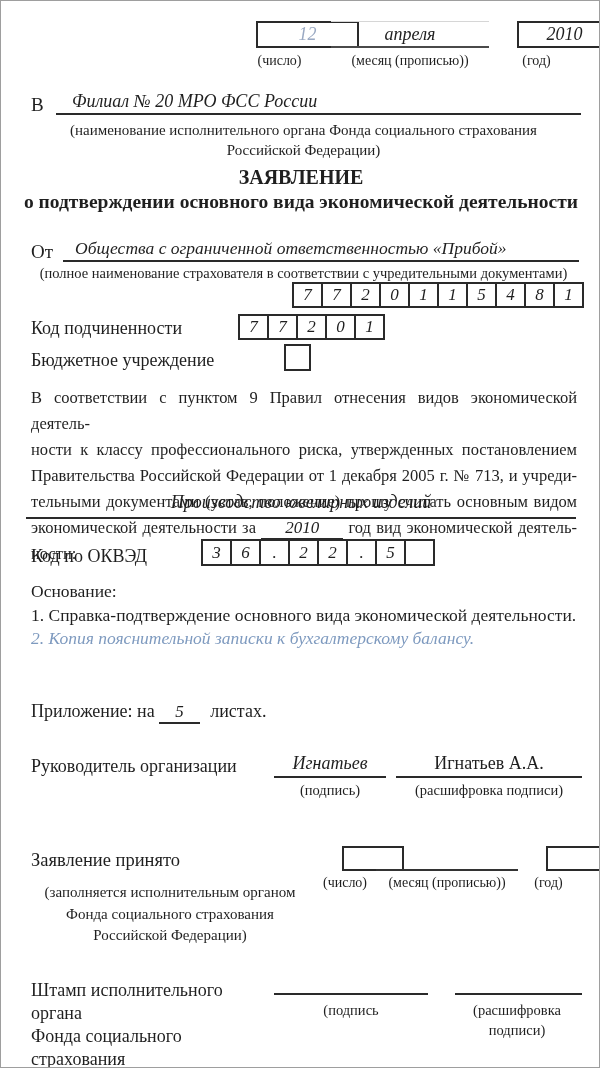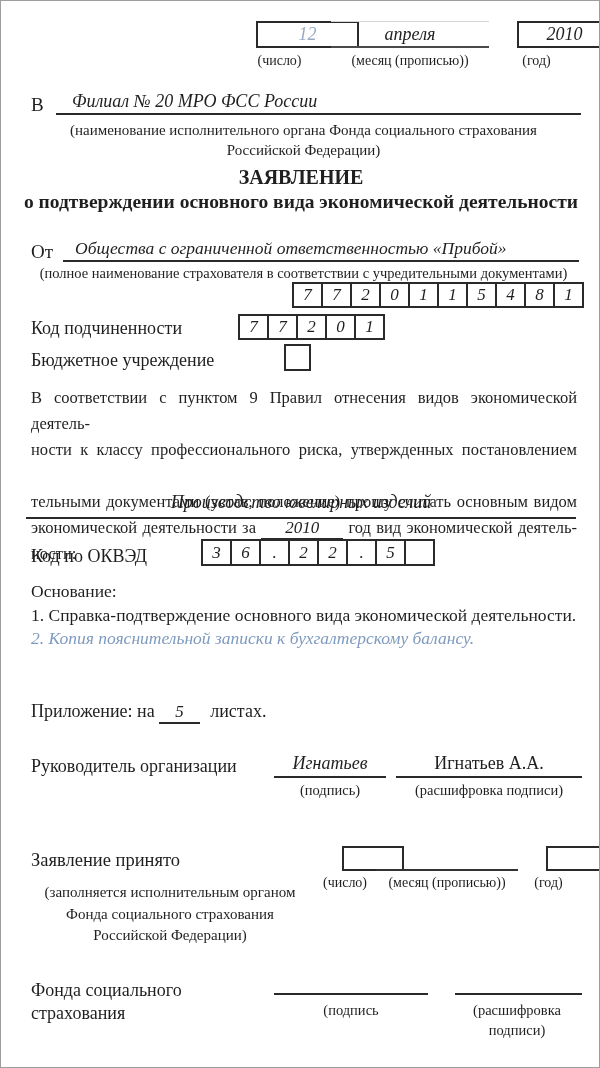--- a/index.html
+++ b/index.html
@@ -86,21 +86,21 @@
     <span class="cell">0</span>
     <span class="cell">1</span>
   </div>
 
   <div class="abs lbl" style="left:30px; top:349px;">Бюджетное учреждение</div>
   <div class="abs" style="left:283px; top:343px; width:27px; height:27px; border:2px solid #2a2a2a;"></div>
 
   <div class="abs para" style="left:30px; top:384px; width:546px;">
     <span>В соответствии с пунктом 9 Правил отнесения видов экономической деятель-</span><br>
     <span>ности к классу профессионального риска, утвержденных постановлением</span><br>
-    <br>
+    <span>Правительства Российской Федерации от 1 декабря 2005 г. № 713, и учреди-</span><br>
     <span>тельными документами (устав, положение) прошу считать основным видом</span><br>
     <span>экономической деятельности за</span>
     <span class="blank" style="font-size:17px;">2010</span>
     <span>год вид экономической деятель-</span><br>
     <span>ности:</span>
   </div>
 
   <div class="abs it ctr ulfield" style="left:25px; top:491px; width:550px; height:27px; font-size:18px;">Производство ювелирных изделий</div>
 
   <div class="abs lbl" style="left:30px; top:545px;">Код по ОКВЭД</div>
@@ -140,20 +140,21 @@
     <div>Российской Федерации)</div>
   </div>
   <div class="abs box" style="left:313px; top:845px; width:62px; height:25px;"></div>
   <div class="abs" style="left:375px; top:845px; width:142px; height:25px; border-bottom:2px solid #333;"></div>
   <div class="abs box" style="left:517px; top:845px; width:61px; height:25px;"></div>
   <div class="abs small ctr" style="left:313px; top:874px; width:62px;">(число)</div>
   <div class="abs small ctr" style="left:375px; top:874px; width:142px;">(месяц (прописью))</div>
   <div class="abs small ctr" style="left:517px; top:874px; width:61px;">(год)</div>
 
   <div class="abs" style="left:30px; top:978px; width:240px; font-size:18px; line-height:23px;">
+    <div>Штамп исполнительного органа</div>
     <div>Фонда социального страхования</div>
 
   </div>
   <div class="abs" style="left:273px; top:978px; width:154px; height:16px; border-bottom:2px solid #2a2a2a;"></div>
   <div class="abs ctr" style="left:265px; top:999px; width:170px; font-size:14.5px; line-height:20px;">
     <div>(подпись</div>
   </div>
   <div class="abs" style="left:454px; top:978px; width:127px; height:16px; border-bottom:2px solid #2a2a2a;"></div>
   <div class="abs ctr" style="left:436px; top:999px; width:160px; font-size:14.5px; line-height:20px;">
     <div>(расшифровка</div>

